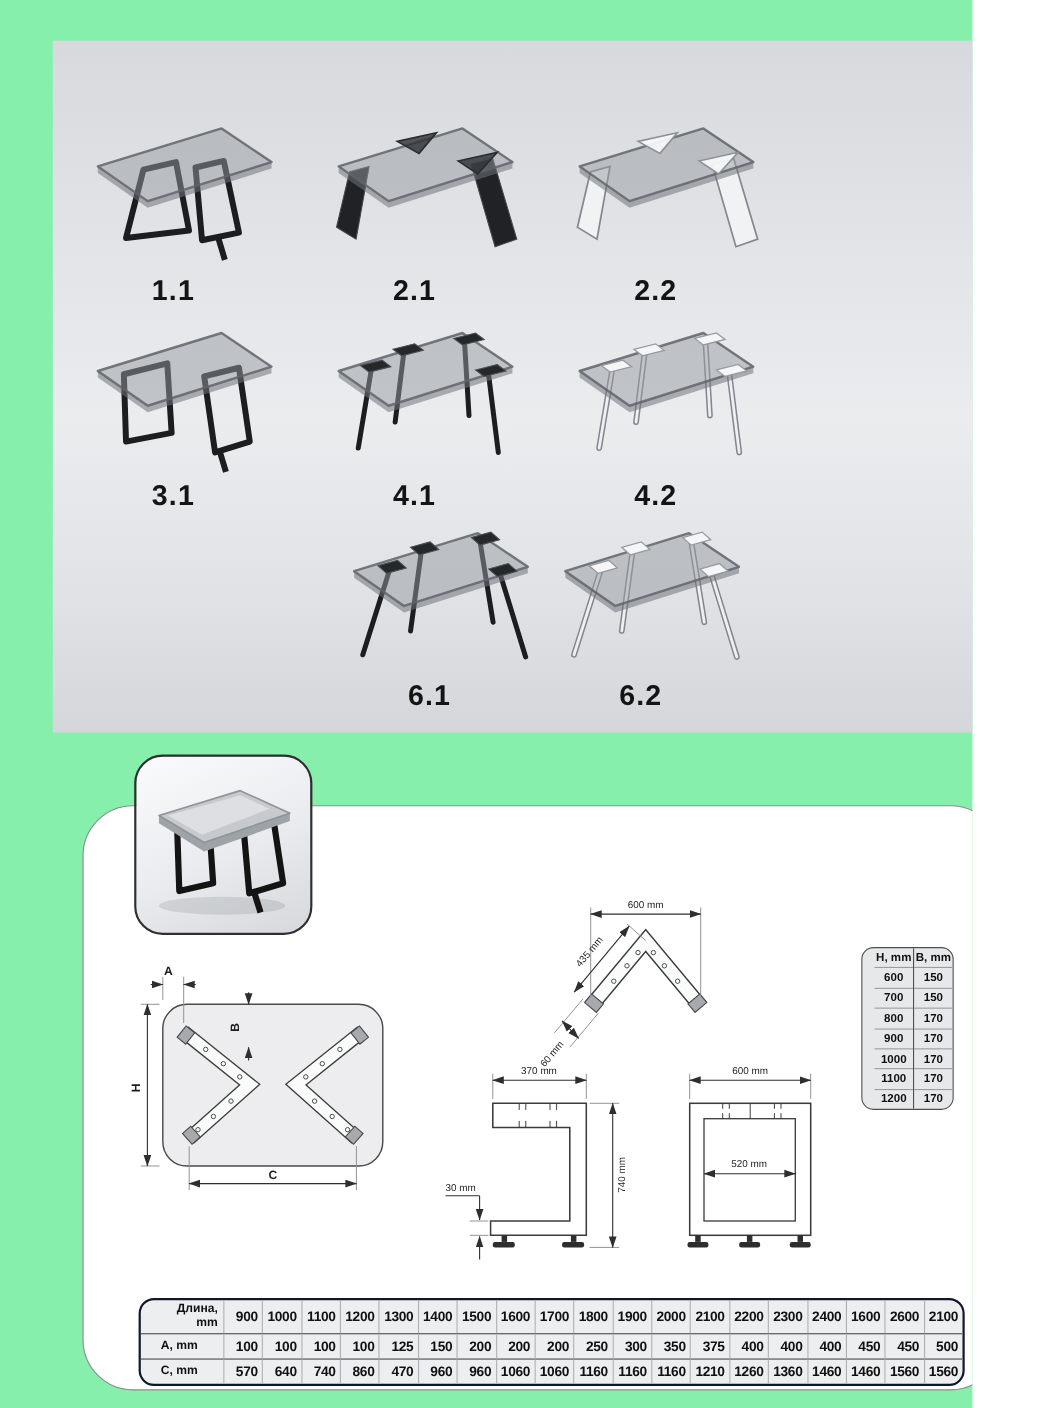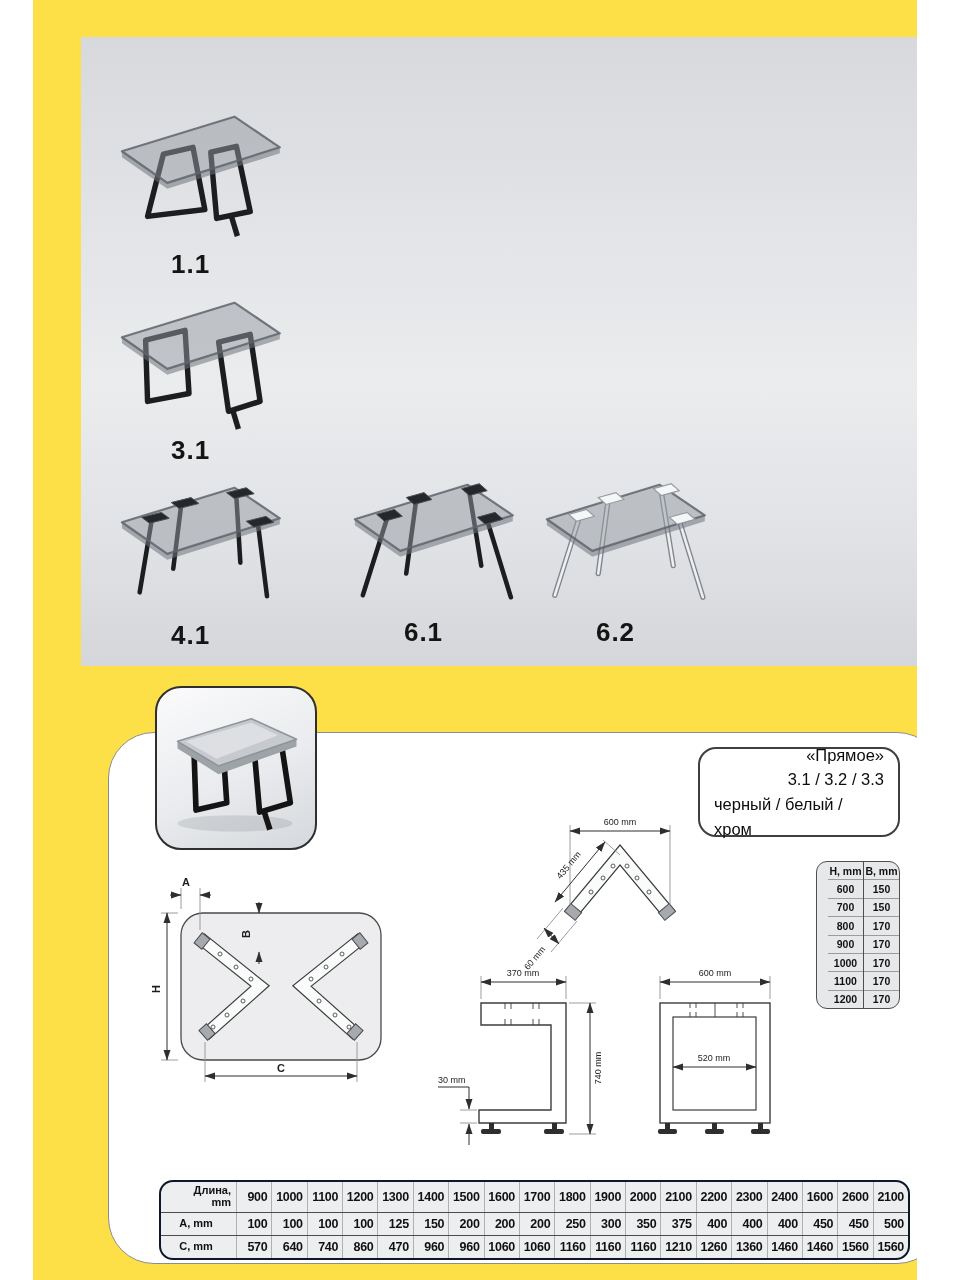--- a/index.html
+++ b/index.html
@@ -1,23 +1,23 @@
 <!DOCTYPE html>
 <html><head>
 <meta charset="utf-8">
 <style>
   html,body{margin:0;padding:0;background:#fff;}
-  .page{position:relative;width:884px;height:1280px;background:#fde047;overflow:hidden;
-        font-family:"Liberation Sans",sans-serif;color:#111;margin-left:33px;}
+  .page{position:relative;width:884px;height:1280px;background:#86efac;overflow:hidden;
+        font-family:"Liberation Sans",sans-serif;color:#111;}
 
   
   .catalog{position:absolute;left:48px;top:37px;width:877px;height:629px;
            background:linear-gradient(180deg,#d7d9dc 0%,#e2e3e6 28%,#ebecee 55%,#e0e2e5 80%,#d4d6da 100%);}
   .c-row{position:absolute;left:0;width:100%;display:flex;}
-  .row-1{top:58px;} .row-2{top:244px;flex-direction:column;} .row-3{top:426px;justify-content:center;}
+  .row-1{top:58px;} .row-2{top:244px;} .row-3{top:426px;justify-content:center;}
   .model{width:25%;display:flex;flex-direction:column;align-items:center;}
   .row-3 .model{width:192px;}
   .model svg{width:198px;height:153px;display:block;}
   .model-label{font-size:26px;font-weight:800;color:#141414;letter-spacing:1px;margin-top:1px;}
 
   
   .ge{fill:rgba(112,117,124,.55);}
   .gt{fill:rgba(150,155,162,.5);stroke:rgba(95,100,107,.85);stroke-width:2.2;stroke-linejoin:round;}
   .leg-black{stroke:#1b1d1f;stroke-width:5.5;fill:none;stroke-linejoin:round;}
   .leg-chrome-o{stroke:#82878d;stroke-width:6.5;fill:none;stroke-linejoin:round;}
@@ -139,37 +139,62 @@
   <section class="catalog">
 
     <div class="c-row row-1">
       <div class="model">
         <svg viewBox="0 0 200 155">
           <use href="#legs-t1" class="leg-black"></use>
             <use href="#glass-shape"></use>
         </svg>
         <div class="model-label">1.1</div>
       </div>
+      <div class="model">
+        <svg viewBox="0 0 200 155">
+          <use href="#legs-t2" class="quad-black"></use>
+            <use href="#glass-shape"></use>
+            <use href="#plates-t2" class="tri-black"></use>
+        </svg>
+        <div class="model-label">2.1</div>
+      </div>
+      <div class="model">
+        <svg viewBox="0 0 200 155">
+          <use href="#legs-t2" class="quad-chrome"></use>
+            <use href="#glass-shape"></use>
+            <use href="#plates-t2" class="tri-chrome"></use>
+        </svg>
+        <div class="model-label">2.2</div>
+      </div>
     </div>
 
     <div class="c-row row-2">
       <div class="model">
         <svg viewBox="0 0 200 155">
           <use href="#legs-t3" class="leg-black"></use>
             <use href="#glass-shape"></use>
         </svg>
         <div class="model-label">3.1</div>
       </div>
       <div class="model">
         <svg viewBox="0 0 200 155">
           <use href="#legs-t4" class="pin-black"></use>
             <use href="#glass-shape"></use>
             <use href="#plates-t4" class="plate-black"></use>
         </svg>
         <div class="model-label">4.1</div>
+      </div>
+      <div class="model">
+        <svg viewBox="0 0 200 155">
+          <use href="#legs-t4" class="pin-chrome-o"></use>
+            <use href="#legs-t4" class="pin-chrome-i"></use>
+            <use href="#glass-shape"></use>
+            <use href="#plates-t4" class="plate-chrome"></use>
+        </svg>
+        <div class="model-label">4.2</div>
       </div>
     </div>
 
     <div class="c-row row-3">
       <div class="model">
         <svg viewBox="0 0 200 155">
           <use href="#legs-t6" class="pin-black"></use>
             <use href="#glass-shape"></use>
             <use href="#plates-t6" class="plate-black"></use>
         </svg>
@@ -194,25 +219,20 @@
       <ellipse cx="76" cy="132" rx="56" ry="8" fill="rgba(90,95,100,0.16)"></ellipse>
       <path d="M36,60 L64,53 L68,112 L38,119 Z" fill="none" stroke="#141414" stroke-width="5.5" stroke-linejoin="round"></path>
       <path d="M94,52 L120,46 L130,112 L100,121 Z" fill="none" stroke="#141414" stroke-width="5.5" stroke-linejoin="round"></path>
       <path d="M104,119 L110,138" stroke="#141414" stroke-width="5.5"></path>
       <path d="M20,52 L60,76 L136,50 L136,57 L60,84 L20,59 Z" fill="#9ea3a8"></path>
       <path d="M20,52 L92,30 L136,50 L60,76 Z" fill="#c6cacf" stroke="#8f9499" stroke-width="1.5" stroke-linejoin="round"></path>
       <path d="M28,52 L92,34 L118,46 L58,69 Z" fill="rgba(255,255,255,0.4)"></path>
     </svg>
   </div>
 
-  <div class="info-box">
-    <div>«Прямое»</div>
-    <div>3.1 / 3.2 / 3.3</div>
-    <div>черный / белый / хром</div>
-  </div>
 
   <svg class="tech" style="left:118px;top:868px" width="250" height="225" viewBox="0 0 250 225">
     <defs>
       <marker id="arTV" markerWidth="11" markerHeight="9" refX="10" refY="4.5" orient="auto-start-reverse">
         <path d="M0,1 L10.5,4.5 L0,8 Z" fill="#2e2e2e"></path>
       </marker>
     </defs>
     <rect x="30" y="45" width="200" height="147" rx="22" fill="#ededef" stroke="#4a4a4a" stroke-width="1.3"></rect>
 
     <polyline class="bandO" points="49,70 109,118 54,167"></polyline>

